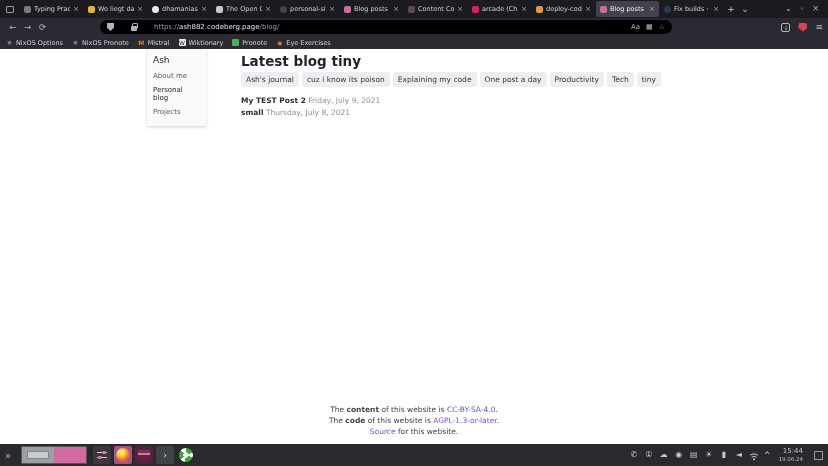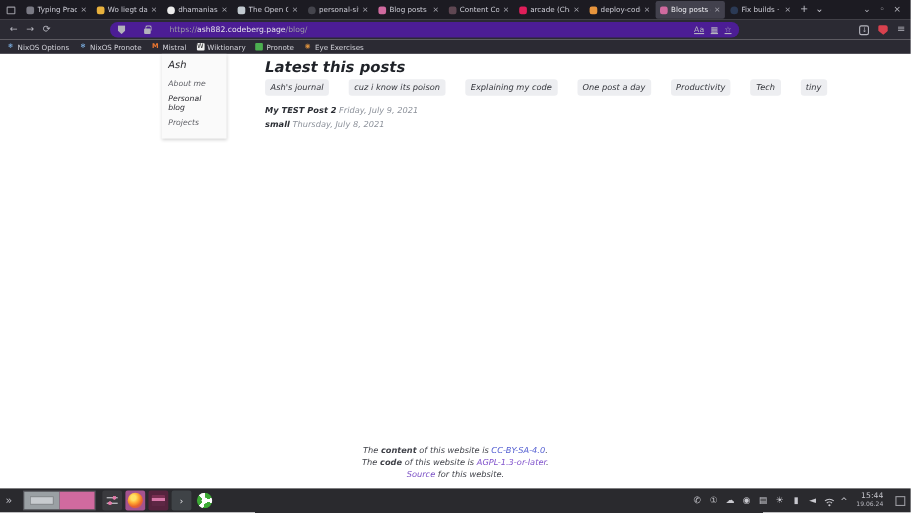--- a/index.html
+++ b/index.html
@@ -21,55 +21,55 @@
   .tab-close { flex:none; font-size:7px; color:#a9a9b2; line-height:1; }
   .tabbar-btn { width:14px; height:14px; color:#c3c3cb; font-size:9px; display:flex;
                 align-items:center; justify-content:center; flex:none; }
   .winctrls { margin-left:auto; display:flex; gap:8px; padding-right:6px; color:#b9b9c1; font-size:8px; }
   .winctrls span { line-height:1; }
 
   
   .toolbar { position:absolute; top:18px; left:0; right:0; height:18px; background:#2b2a33;
              display:flex; align-items:center; padding:0 5px; }
   .navbtn { width:15px; color:#b6b6bf; font-size:8.5px; text-align:center; flex:none; }
-  .urlbar { height:14px; border-radius:7px; background:#4c1d95; display:flex; align-items:center;
+  .urlbar { height:14px; border-radius:7px; background:#000000; display:flex; align-items:center;
             padding:0 7px; gap:17px; margin-left:50px; width:572px; flex:none; font-size:7px; }
   .shield { width:7px; height:8px; background:#b3b3bb; clip-path:polygon(0 0,100% 0,100% 60%,50% 100%,0 60%); flex:none; }
   .lock { width:6px; height:5px; background:#b3b3bb; border-radius:1px; position:relative; margin-top:2px; flex:none; }
   .lock:before { content:""; position:absolute; top:-3px; left:1px; width:4px; height:4px;
                  border:1px solid #b3b3bb; border-bottom:none; border-radius:2px 2px 0 0; }
   .url { white-space:nowrap; overflow:hidden; flex:1; color:#9a9aa5; }
   .url b { color:#e2e2e8; font-weight:normal; }
-  .pill-icons { display:flex; gap:6px; color:#b6b6bf; font-size:7px; flex:none; align-items:flex-end;text-decoration:underline; }
+  .pill-icons { display:flex; gap:6px; color:#b6b6bf; font-size:7px; flex:none; align-items:flex-end; }
   .toolbar-right { margin-left:auto; display:flex; gap:8px; align-items:center; color:#b6b6bf; }
   .ext-box { width:9px; height:9px; border:1px solid #b6b6bf; border-radius:2px; font-size:6px;
              display:flex; align-items:center; justify-content:center; }
   .adblock { width:9px; height:9px; border-radius:2px; background:#d9414e;
              clip-path:polygon(0 0,100% 0,100% 60%,50% 100%,0 60%); }
   .menu-icon { font-size:9px; }
 
   
   .bookmarks { position:absolute; top:36px; left:0; right:0; height:13px; background:#2b2a33;
                display:flex; align-items:center; gap:9px; padding:0 6px; font-size:6.5px; color:#d3d3da; }
   .bm { display:flex; align-items:center; gap:3px; }
   .bm-ico { width:7px; height:7px; border-radius:1px; font-size:6px; line-height:7px; text-align:center; flex:none; }
 
   
-  .content { position:absolute; top:49px; left:0; right:0; bottom:22px; background:#fff;font-style:italic; }
+  .content { position:absolute; top:49px; left:0; right:0; bottom:22px; background:#fff; }
 
   .site-menu { position:absolute; left:147px; top:0; width:59px; background:#fafafa;
                box-shadow:0 1px 3px rgba(0,0,0,.18); padding:4px 0 7px; }
   .site-menu .menu-title { font-size:9px; color:#26262b; padding:2px 6px 4px; }
   .site-menu .menu-item { font-size:7px; color:#5c5d63; padding:3px 6px; cursor:default; }
   .site-menu .menu-item.current { color:#28282e; }
 
   .main { position:absolute; left:241px; top:4px; right:10px; }
   .h1 { font-size:13.5px; font-weight:bold; color:#1f2228; margin-bottom:3px; }
   .h2 { font-size:10.5px; font-weight:bold; color:#2a2d33; margin-bottom:8px; }
-  .tags { display:flex; gap:18px; margin-bottom:9px; }
+  .tags { display:flex; gap:3px; margin-bottom:9px; }
   .tag { background:#edeef1; border-radius:3px; padding:3px 5px; font-size:7.5px; color:#33353b; white-space:nowrap; }
   .post { font-size:7.5px; margin-bottom:3px; }
   .post b { color:#2b2e34; }
   .post span.date { color:#8d929b; }
 
   .footer { position:absolute; left:0; right:0; top:356px; text-align:center; font-size:7.5px;
             color:#41434a; line-height:1.45; }
   .footer a { text-decoration:none; }
 
   
@@ -237,21 +237,21 @@
 <div class="content">
 
   <div class="site-menu">
     <div class="menu-title">Ash</div>
     <div class="menu-item">About me</div>
     <div class="menu-item current">Personal blog</div>
     <div class="menu-item">Projects</div>
   </div>
 
   <div class="main">
-    <div class="h1">Latest this posts</div>
+    <div class="h1">Latest blog tiny</div>
 
     <div class="tags">
       <span class="tag">Ash's journal</span>
       <span class="tag">cuz i know its poison</span>
       <span class="tag">Explaining my code</span>
       <span class="tag">One post a day</span>
       <span class="tag">Productivity</span>
       <span class="tag">Tech</span>
       <span class="tag">tiny</span>
     </div>

